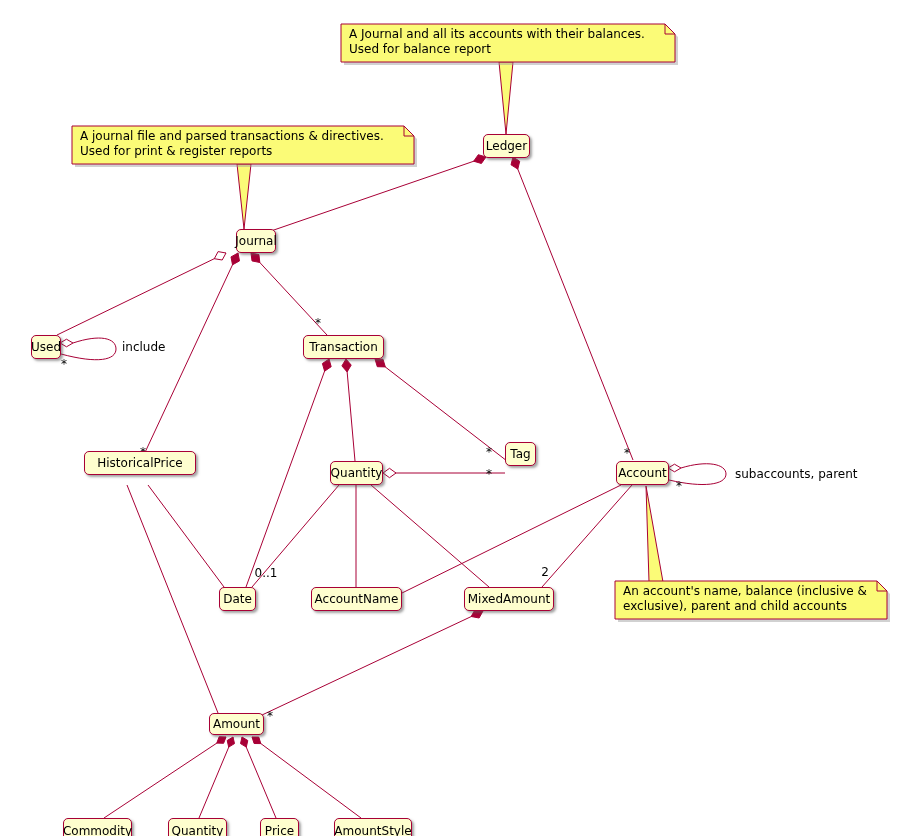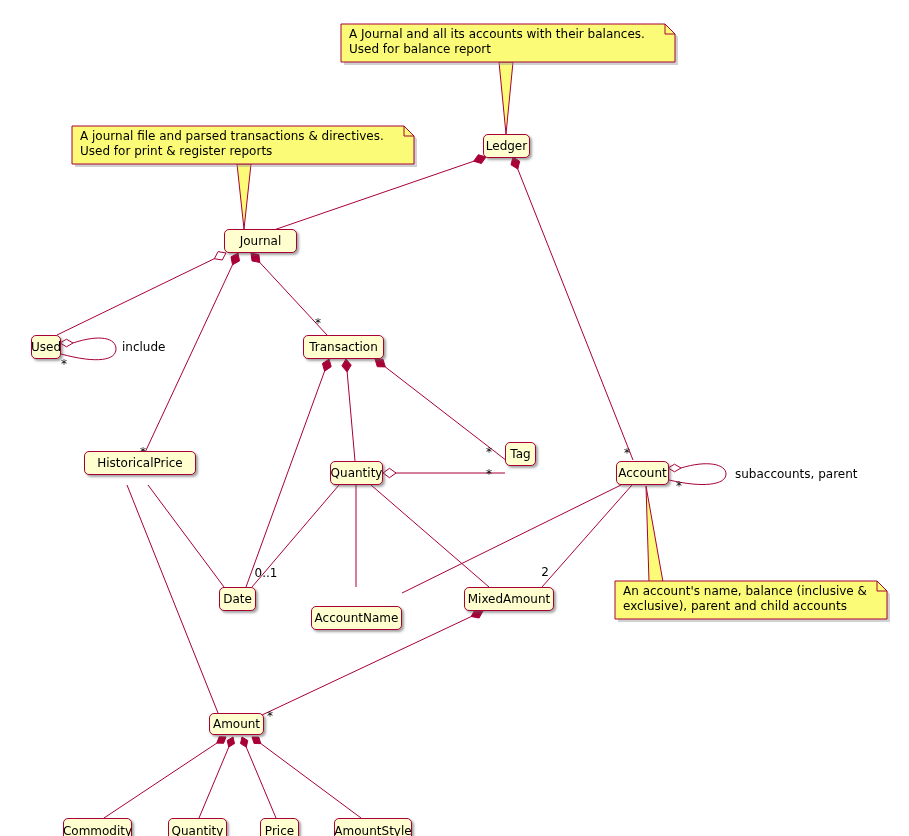--- a/index.html
+++ b/index.html
@@ -98,29 +98,29 @@
       <polygon points="329.0,343.0 322.4,347.5 324.6,355.2 331.2,350.7" class="diamond filled"></polygon>
       <polygon points="383.0,457.0 389.5,461.7 396.0,457.0 389.5,452.3" class="diamond open"></polygon>
       <polygon points="483.0,595.0 475.1,593.5 471.2,600.5 479.1,602.0" class="diamond filled"></polygon>
       <polygon points="226.0,721.0 219.2,720.7 216.8,727.1 223.6,727.3" class="diamond filled"></polygon>
       <polygon points="233.0,721.0 227.2,724.5 228.7,731.1 234.5,727.6" class="diamond filled"></polygon>
       <polygon points="242.0,721.0 240.5,727.6 246.3,731.1 247.8,724.5" class="diamond filled"></polygon>
       <polygon points="252.0,721.0 254.1,727.5 260.8,727.6 258.8,721.1" class="diamond filled"></polygon>
     </svg>
 
   <div class="node" style="left:483px;top:118px;width:47px;height:24px">Ledger</div>
-  <div class="node" style="left:224px;top:213px;width:73px;height:24px">Journal</div>
+  <div class="node" style="left:236px;top:213px;width:40px;height:24px">Journal</div>
   <div class="node" style="left:31px;top:319px;width:30px;height:24px">Used</div>
   <div class="node" style="left:303px;top:319px;width:81px;height:24px">Transaction</div>
   <div class="node" style="left:84px;top:435px;width:112px;height:24px">HistoricalPrice</div>
   <div class="node" style="left:330px;top:445px;width:53px;height:24px">Quantity</div>
   <div class="node" style="left:505px;top:426px;width:31px;height:24px">Tag</div>
   <div class="node" style="left:616px;top:445px;width:53px;height:24px">Account</div>
   <div class="node" style="left:219px;top:571px;width:37px;height:24px">Date</div>
-  <div class="node" style="left:311px;top:590px;width:91px;height:24px">AccountName</div>
+  <div class="node" style="left:311px;top:571px;width:91px;height:24px">AccountName</div>
   <div class="node" style="left:464px;top:571px;width:90px;height:24px">MixedAmount</div>
   <div class="node" style="left:209px;top:697px;width:55px;height:22px">Amount</div>
   <div class="node" style="left:63px;top:802px;width:69px;height:25px">Commodity</div>
   <div class="node" style="left:168px;top:802px;width:59px;height:25px">Quantity</div>
   <div class="node" style="left:260px;top:802px;width:39px;height:25px">Price</div>
   <div class="node" style="left:334px;top:802px;width:78px;height:25px">AmountStyle</div>
 
 </div>
 
 </body></html>

